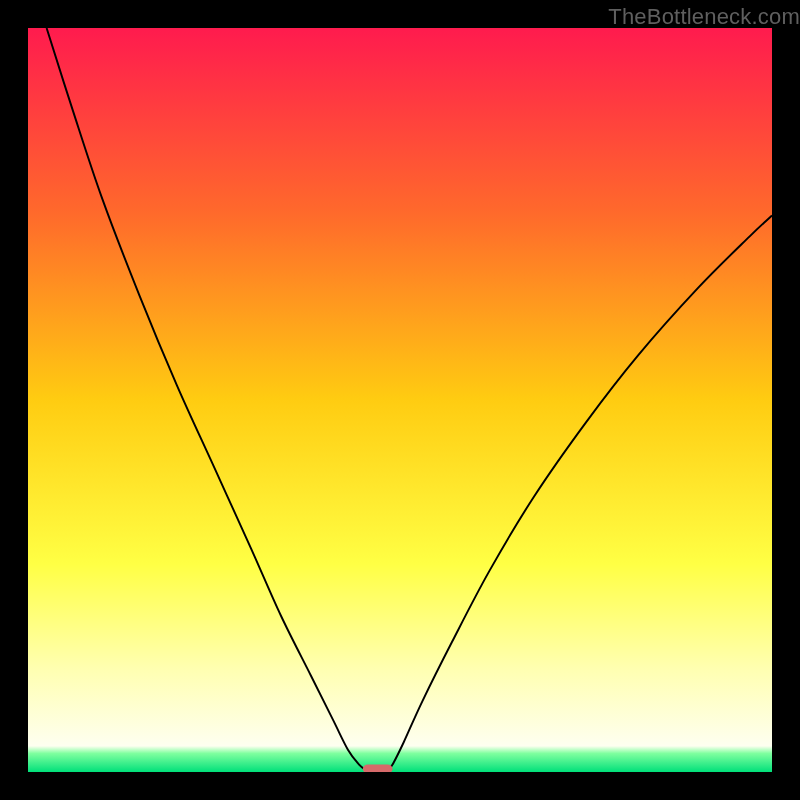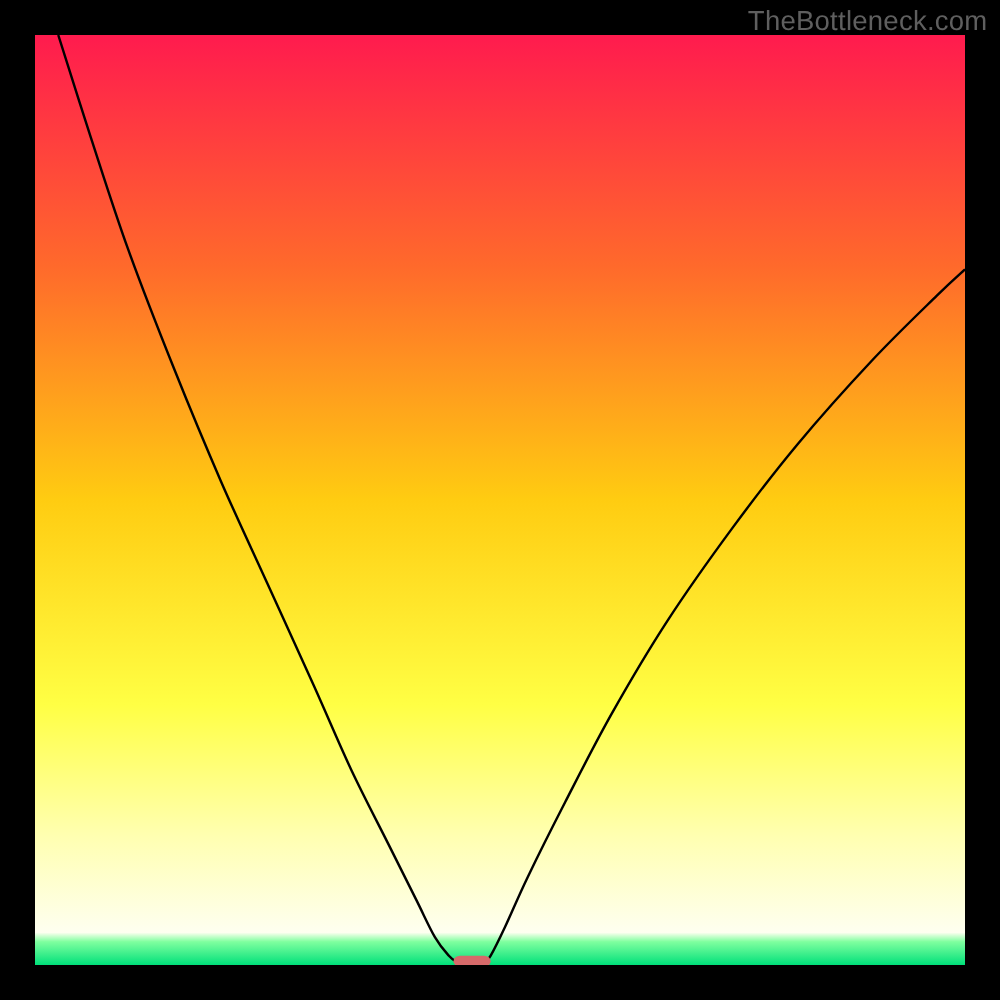--- a/index.html
+++ b/index.html
@@ -13,21 +13,21 @@
   .plot-area {
     position: absolute;
     left: 28px;
     top: 28px;
     width: 744px;
     height: 744px;
   }
   .watermark {
     position: absolute;
     top: 4px;
-    right: 10px;
+    right: 0;
     font-family: Arial, Helvetica, sans-serif;
     font-size: 22px;
     font-weight: 500;
     color: #5f5f5f;
     letter-spacing: 0.2px;
   }
   svg { display: block; }
 </style>
 </head>
 <body>

